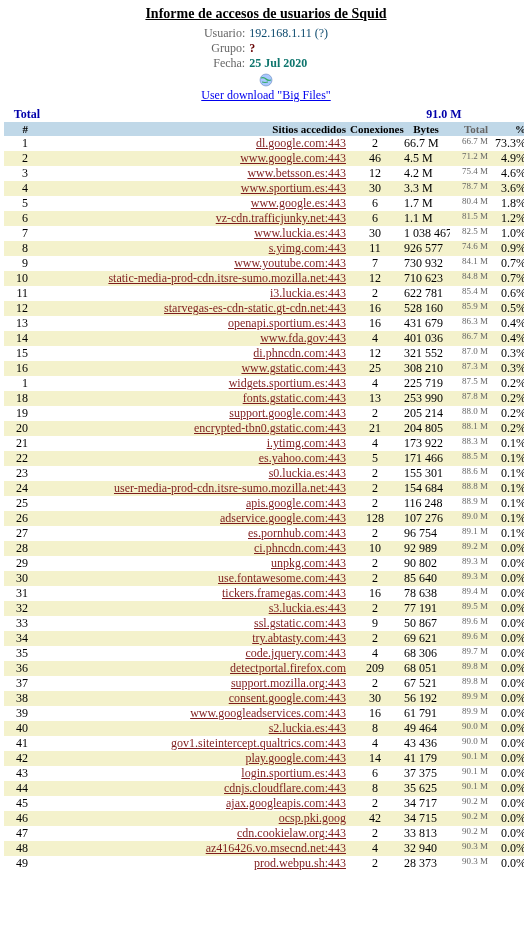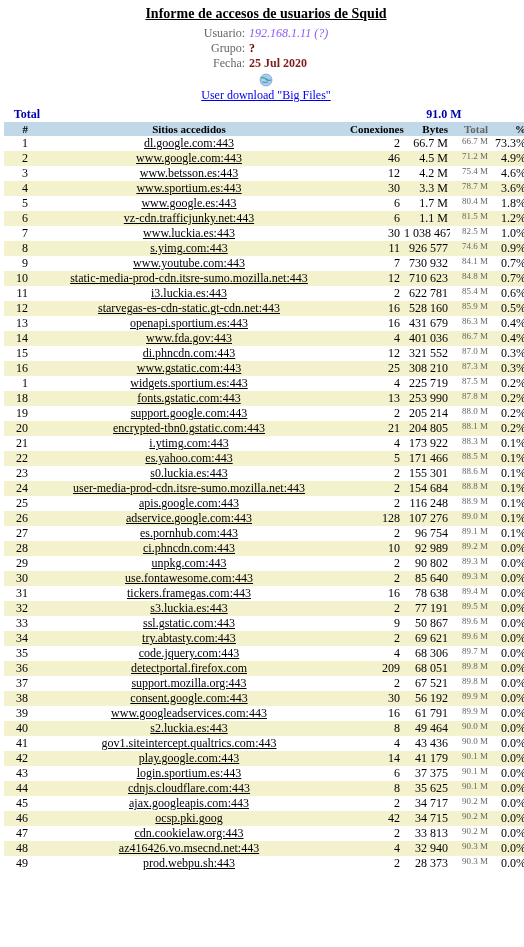--- a/index.html
+++ b/index.html
@@ -24,23 +24,23 @@
     border-collapse: collapse;
   }
   .meta-table td {
     padding: 0 2px;
     white-space: nowrap;
   }
   .meta-label {
     color: #666;
     text-align: right;
   }
-  .meta-ip { color: #8b5cf6; font-style: italic; }
+  .meta-ip { color: #0c4a6e; }
   .meta-group-val { color: #660000; font-weight: bold;}
-  .meta-date-val { color: #7f1d1d; font-weight: bold;}
+  .meta-date-val { color: #0f766e; font-weight: bold;}
   .globe-row { text-align: center; margin: 1px 0;}
   .globe-row svg { vertical-align: middle; }
   .download-link { text-align: center; margin-bottom: 4px;}
   .download-link a { color: #0000ee; text-decoration: underline; font-size: 12px;}
   .total-row {
     display: flex;
     font-weight: bold;
     color: #0000aa;
     font-size: 12px;
     margin-top: 2px;
@@ -62,28 +62,28 @@
     padding: 1px 2px;
     border: 0;
   }
   table.data td {
     padding: 0 2px;
     white-space: nowrap;
     overflow: hidden;
     vertical-align: top;
   }
   .col-idx { width: 22px; text-align: right;}
-  .col-site { width: auto; text-align: center;}
-  .col-conn { width: 50px; text-align: right;}
-  .col-bytes { width: 44px; text-align: right;}
+  .col-site { width: auto; text-align: right;}
+  .col-conn { width: 50px; text-align: center;}
+  .col-bytes { width: 44px; }
   .col-total { width: 36px; text-align: right; font-size: 9px; color: #666;}
   .col-pct { width: 34px; text-align: right;}
   tr.even { background: #f4f2cc; }
   tr.odd  { background: #ffffff; }
-  a.site { color: #000000; text-decoration: underline; }
+  a.site { color: #7f1d1d; text-decoration: underline; }
 </style>
 </head>
 <body>
 
 <div class="title">Informe de accesos de usuarios de Squid</div>
 
 <table class="meta-table">
   <tbody>
       <tr>
     <td class="meta-label">Usuario:</td>

